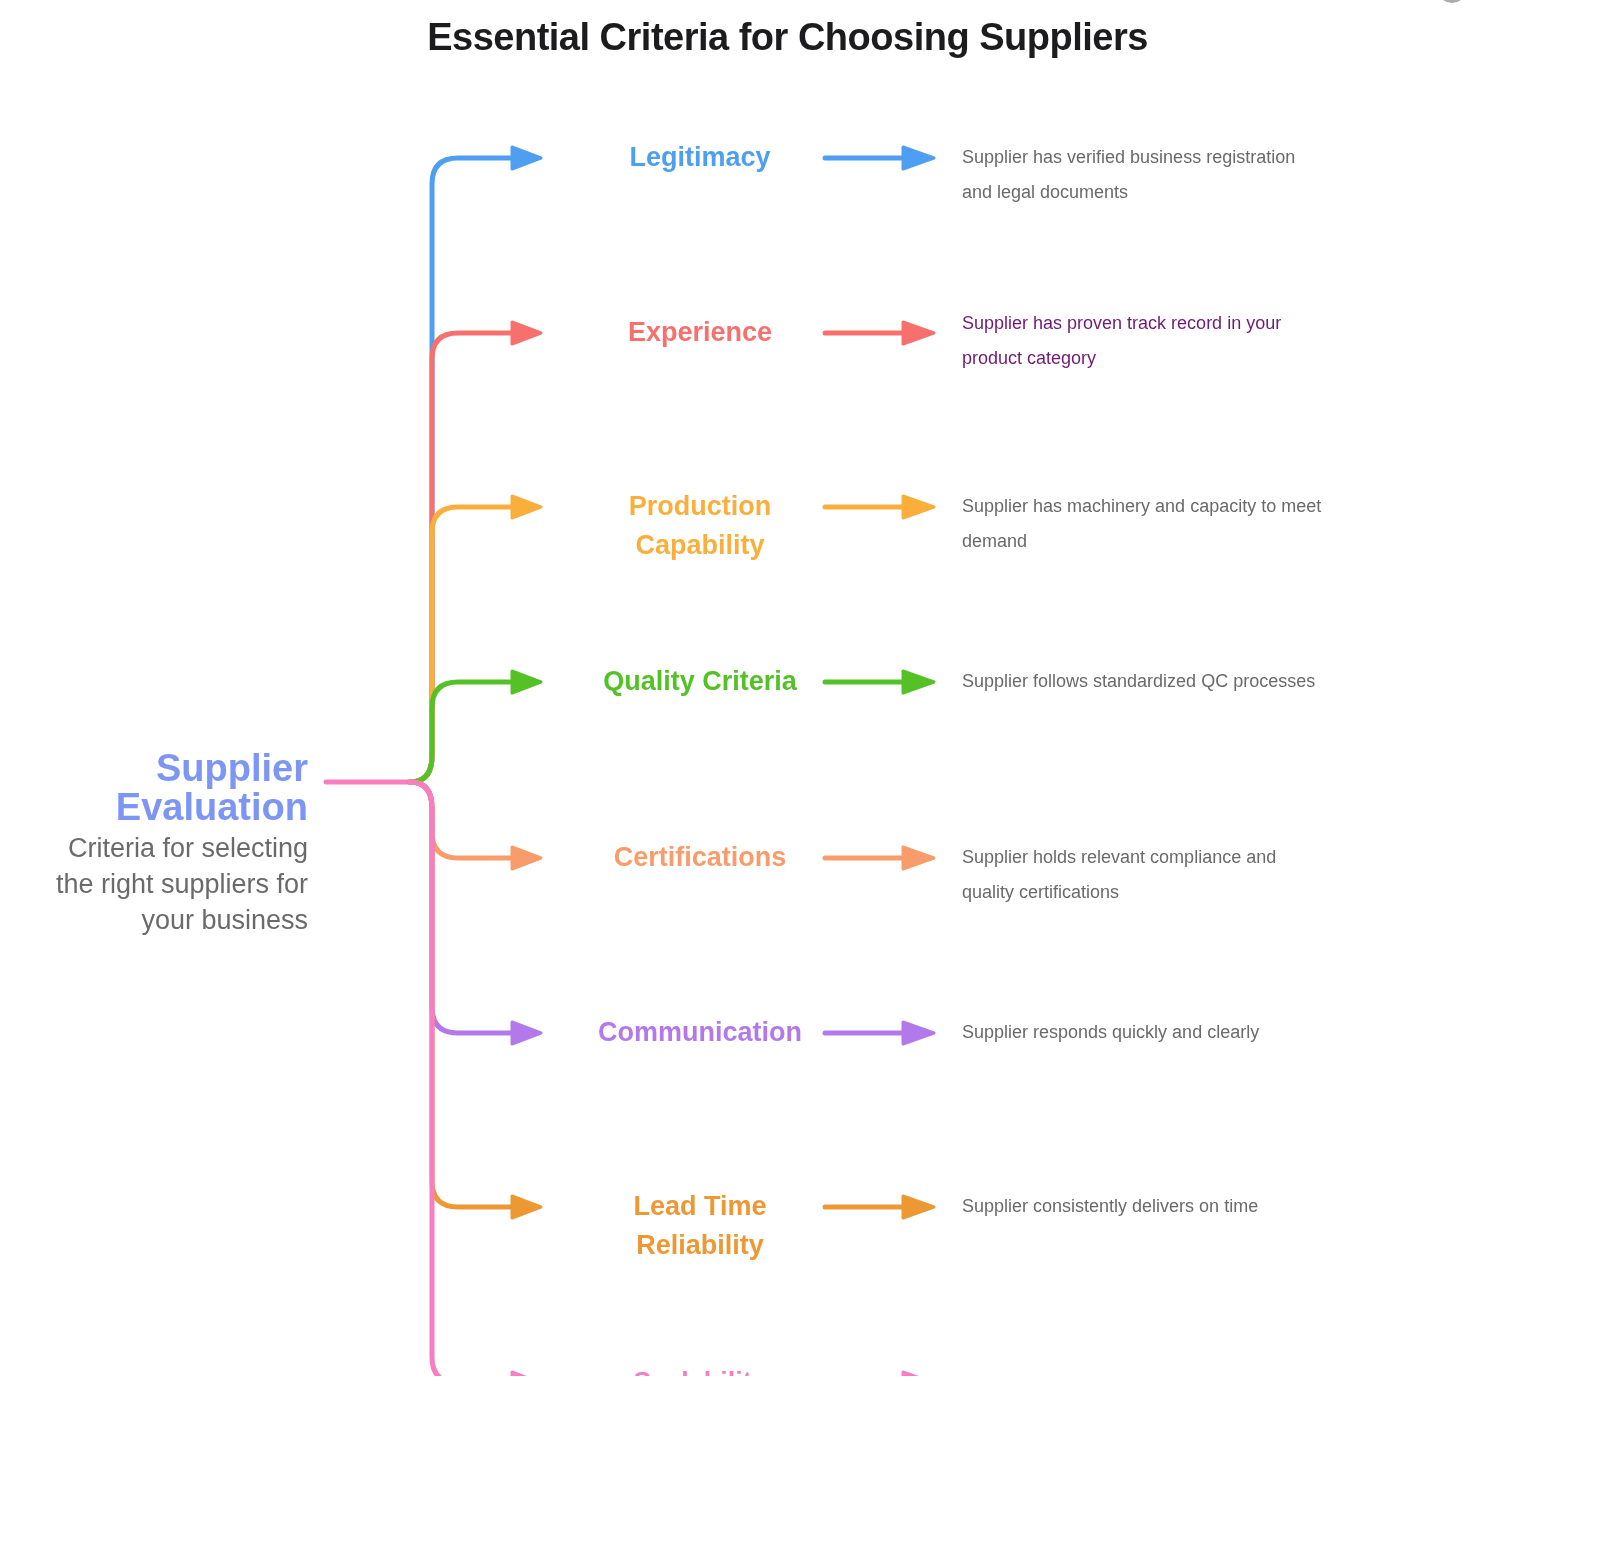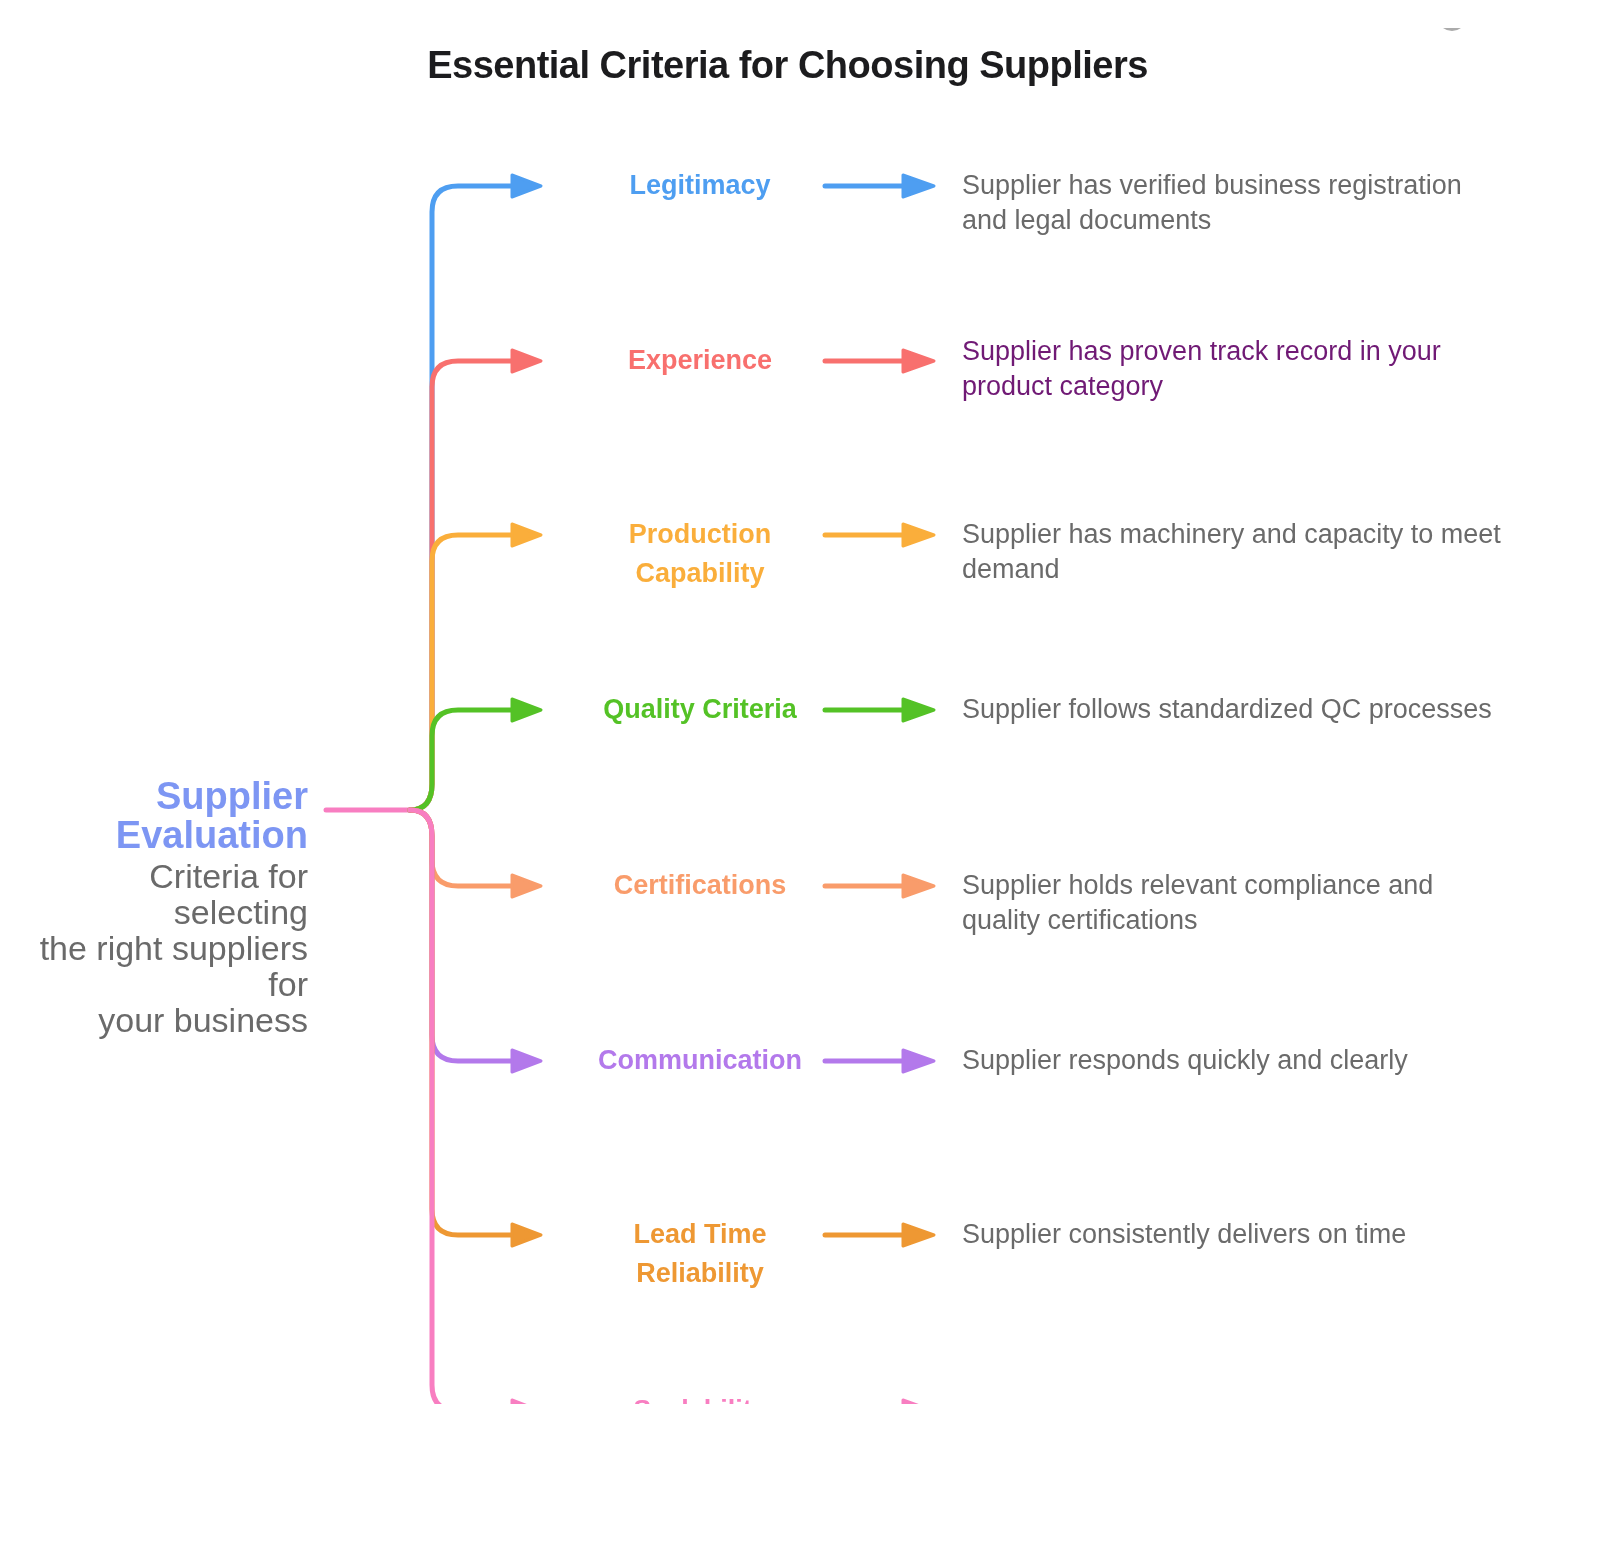--- a/index.html
+++ b/index.html
@@ -3,21 +3,20 @@
 <meta charset="utf-8">
 <style>
   html, body { margin: 0; padding: 0; background: #ffffff; }
   body { font-family: "Liberation Sans", "DejaVu Sans", sans-serif; }
   #canvas {
     position: relative;
     width: 1600px;
     height: 1376px;
     background: #ffffff;
     overflow: hidden;
-    margin-top: 28px;
   }
   #links {
     position: absolute;
     left: 0; top: 0;
   }
   .link {
     fill: none;
     stroke: currentColor;
     stroke-width: 5;
     stroke-linecap: round;
@@ -45,39 +44,39 @@
     font-size: 38px;
     font-weight: 700;
     line-height: 39px;
     white-space: pre-line;
   }
   .root-desc {
     position: absolute;
     left: 6px; top: 830px;
     width: 302px;
     text-align: right;
-    font-size: 34px;
+    font-size: 27px;
     line-height: 36px;
     white-space: pre-line;
   }
   .branch-label {
     position: absolute;
     left: 545px;
     width: 310px;
     text-align: center;
     font-size: 27px;
     font-weight: 700;
     line-height: 39px;
     white-space: pre-line;
   }
   .branch-desc {
     position: absolute;
     left: 962px;
     width: 632px;
-    font-size: 27px;
+    font-size: 18px;
     line-height: 35px;
     white-space: pre-line;
   }
 </style>
 </head>
 <body>
 
 <div id="canvas">
 
   <svg id="links" width="1600" height="1566" viewBox="0 0 1600 1566">

